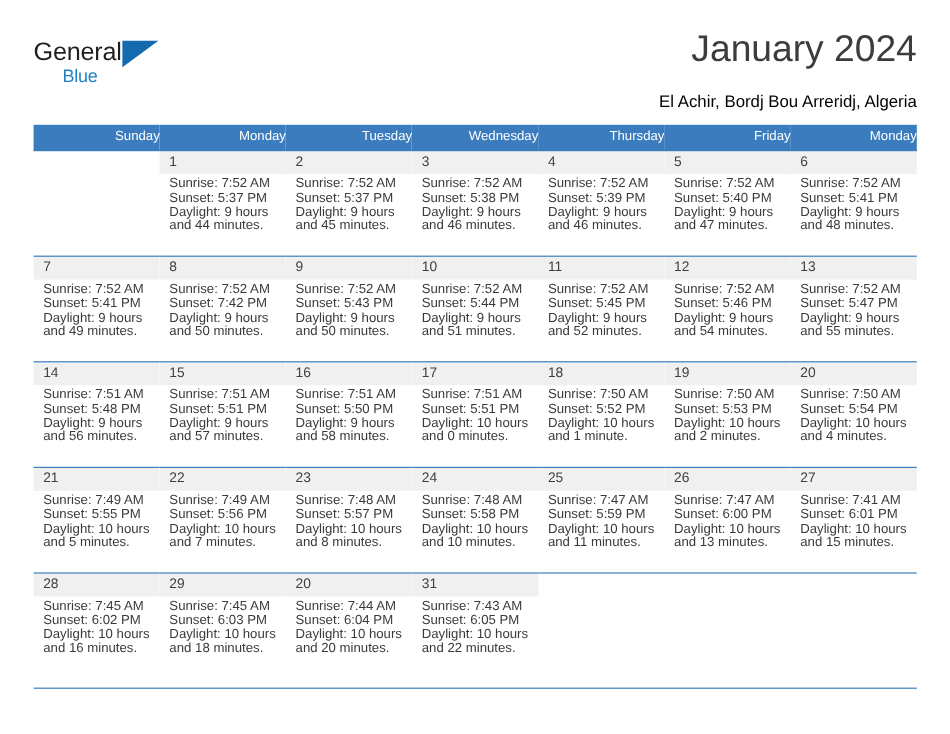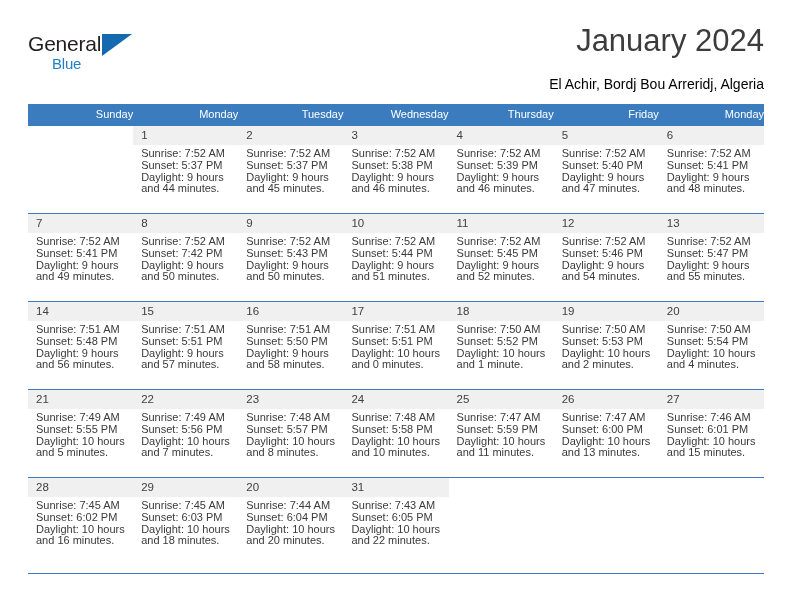--- a/index.html
+++ b/index.html
@@ -433,21 +433,21 @@
             <span class="info">
               <span>Sunrise: 7:47 AM</span>
               <span>Sunset: 6:00 PM</span>
               <span>Daylight: 10 hours</span>
               <span>and 13 minutes.</span>
             </span>
           </td>
           <td class="day-cell">
             <span class="daynum">27</span>
             <span class="info">
-              <span>Sunrise: 7:46 AM</span>
+              <span>Sunrise: 7:41 AM</span>
               <span>Sunset: 6:01 PM</span>
               <span>Daylight: 10 hours</span>
               <span>and 15 minutes.</span>
             </span>
           </td>
         </tr>
         <tr class="week-row">
           <td class="day-cell">
             <span class="daynum">28</span>
             <span class="info">

